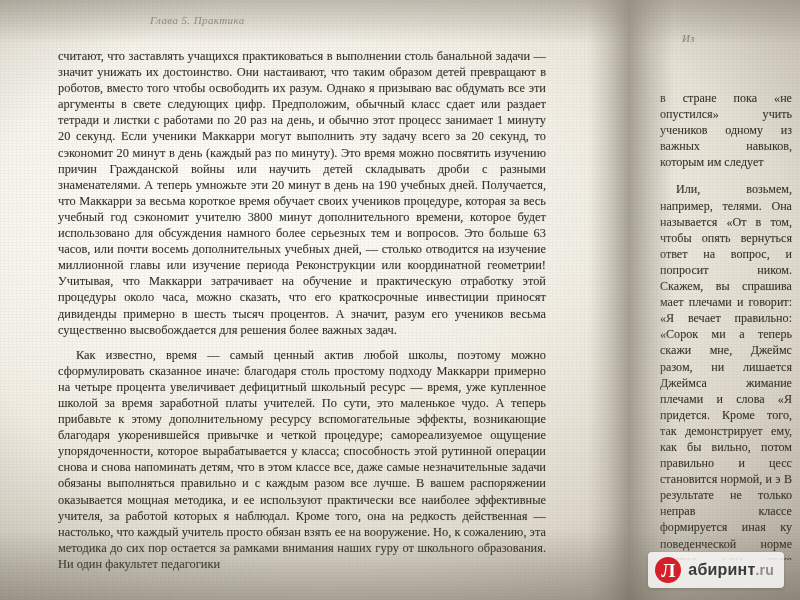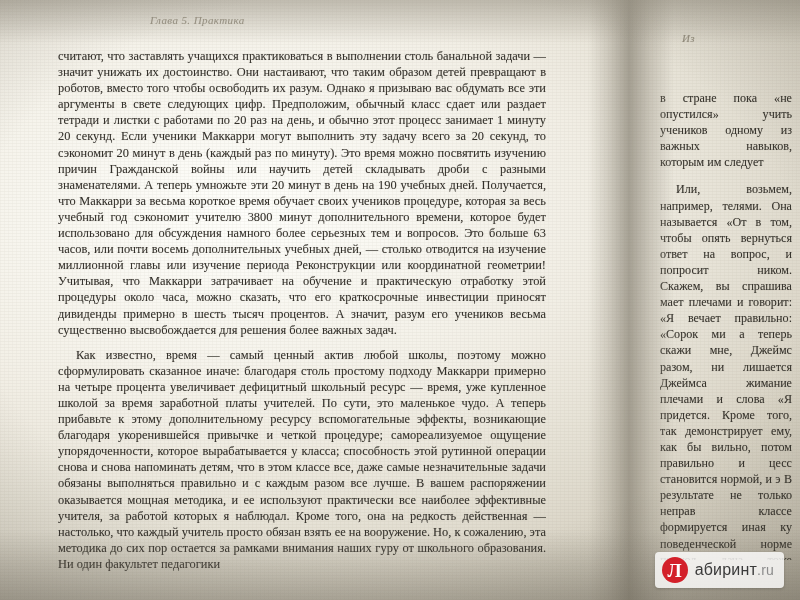--- a/index.html
+++ b/index.html
@@ -139,20 +139,21 @@
     display: flex;
     align-items: center;
     justify-content: center;
     line-height: 1;
   }
   .wm-text {
     font-family: "Liberation Sans", sans-serif;
     font-size: 16px;
     color: #3a3a3a;
     letter-spacing: 0.2px;
+    font-weight: bold;
   }
   .wm-text .dom { color: #8c8c8c; font-size: 14px; }
 
   
   .grain {
     position: absolute;
     inset: 0;
     opacity: 0.10;
     background-image:
       repeating-linear-gradient(0deg, rgba(120,110,90,0.5) 0px, rgba(120,110,90,0.5) 1px, rgba(255,255,255,0) 1px, rgba(255,255,255,0) 3px),

